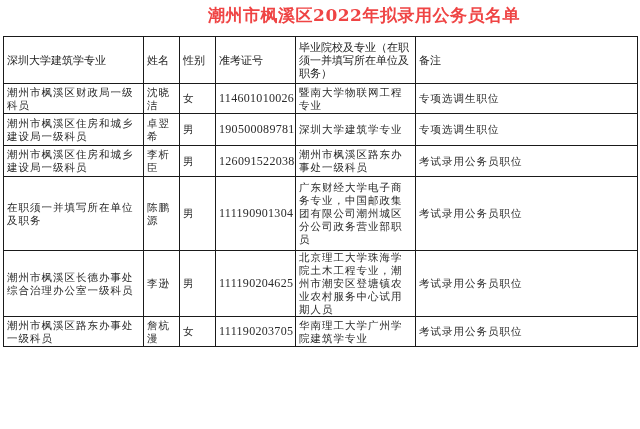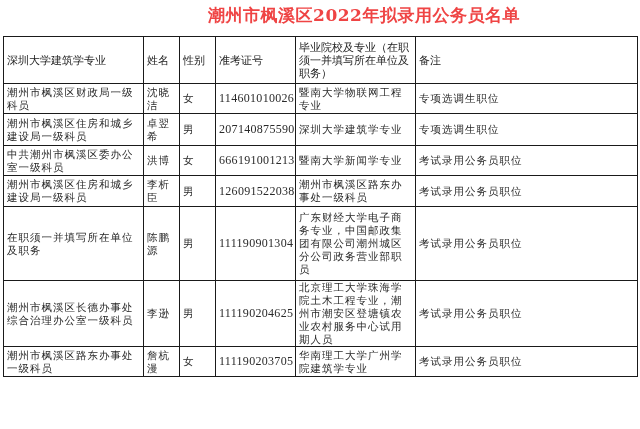--- a/index.html
+++ b/index.html
@@ -41,31 +41,23 @@
       <td>沈晓洁</td>
       <td>女</td>
       <td class="id">114601010026</td>
       <td>暨南大学物联网工程专业</td>
       <td>专项选调生职位</td>
     </tr>
     <tr style="height:32px">
       <td>潮州市枫溪区住房和城乡建设局一级科员</td>
       <td>卓翌希</td>
       <td>男</td>
-      <td class="id">207140875590</td>
+      <td class="id">190500089781</td>
       <td>深圳大学建筑学专业</td>
       <td>专项选调生职位</td>
-    </tr>
-    <tr style="height:30px">
-      <td>中共潮州市枫溪区委办公室一级科员</td>
-      <td>洪博</td>
-      <td>女</td>
-      <td class="id">666191001213</td>
-      <td>暨南大学新闻学专业</td>
-      <td>考试录用公务员职位</td>
     </tr>
     <tr style="height:31px">
       <td>潮州市枫溪区住房和城乡建设局一级科员</td>
       <td>李析臣</td>
       <td>男</td>
       <td class="id">126091522038</td>
       <td>潮州市枫溪区路东办事处一级科员</td>
       <td>考试录用公务员职位</td>
     </tr>
     <tr style="height:74px">

